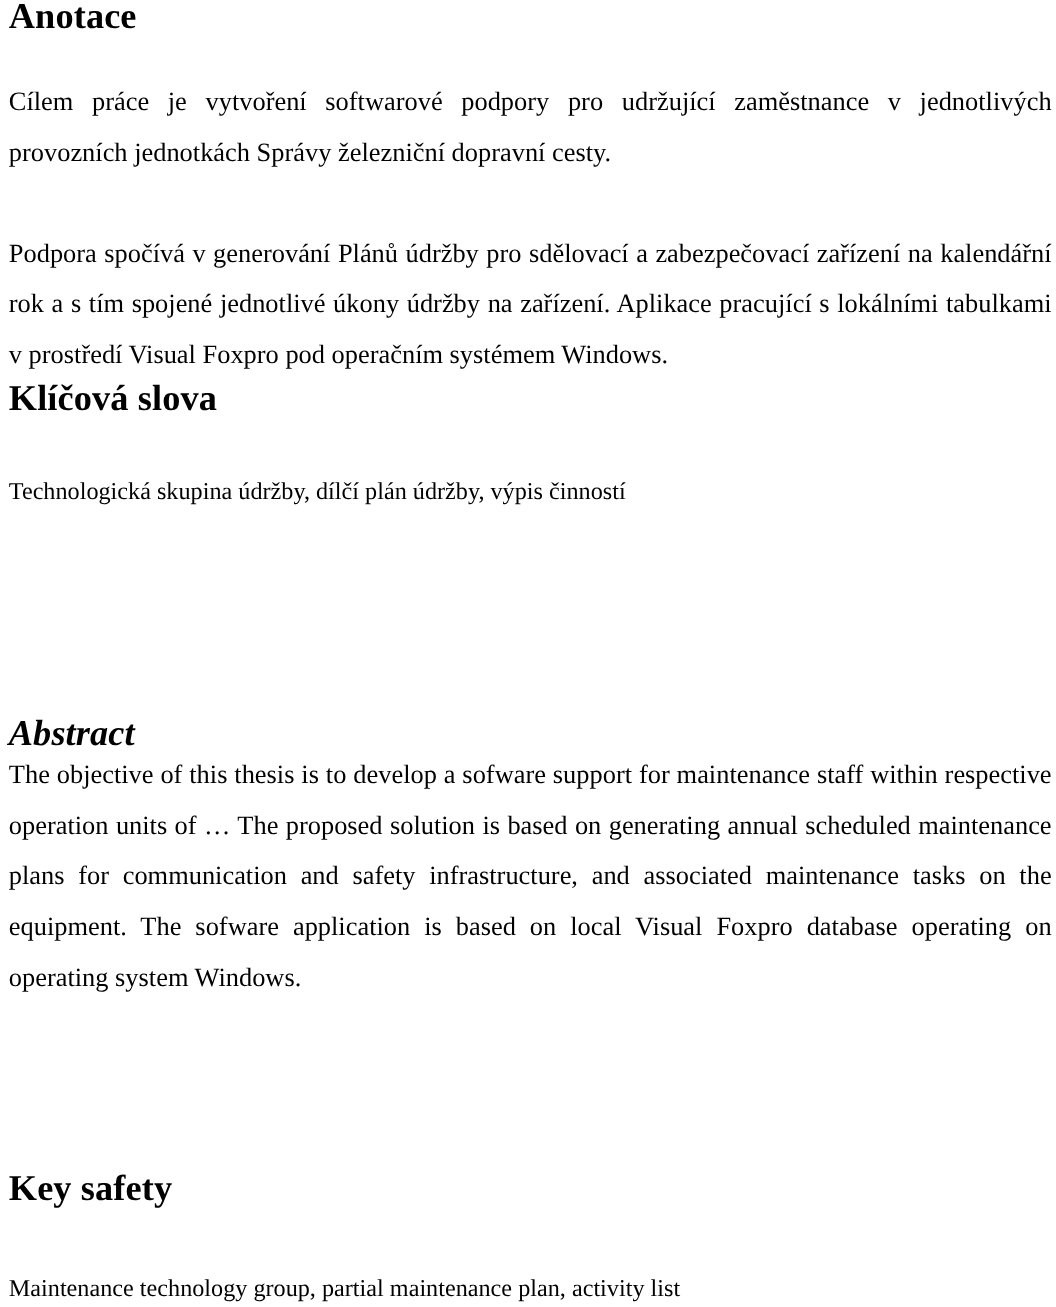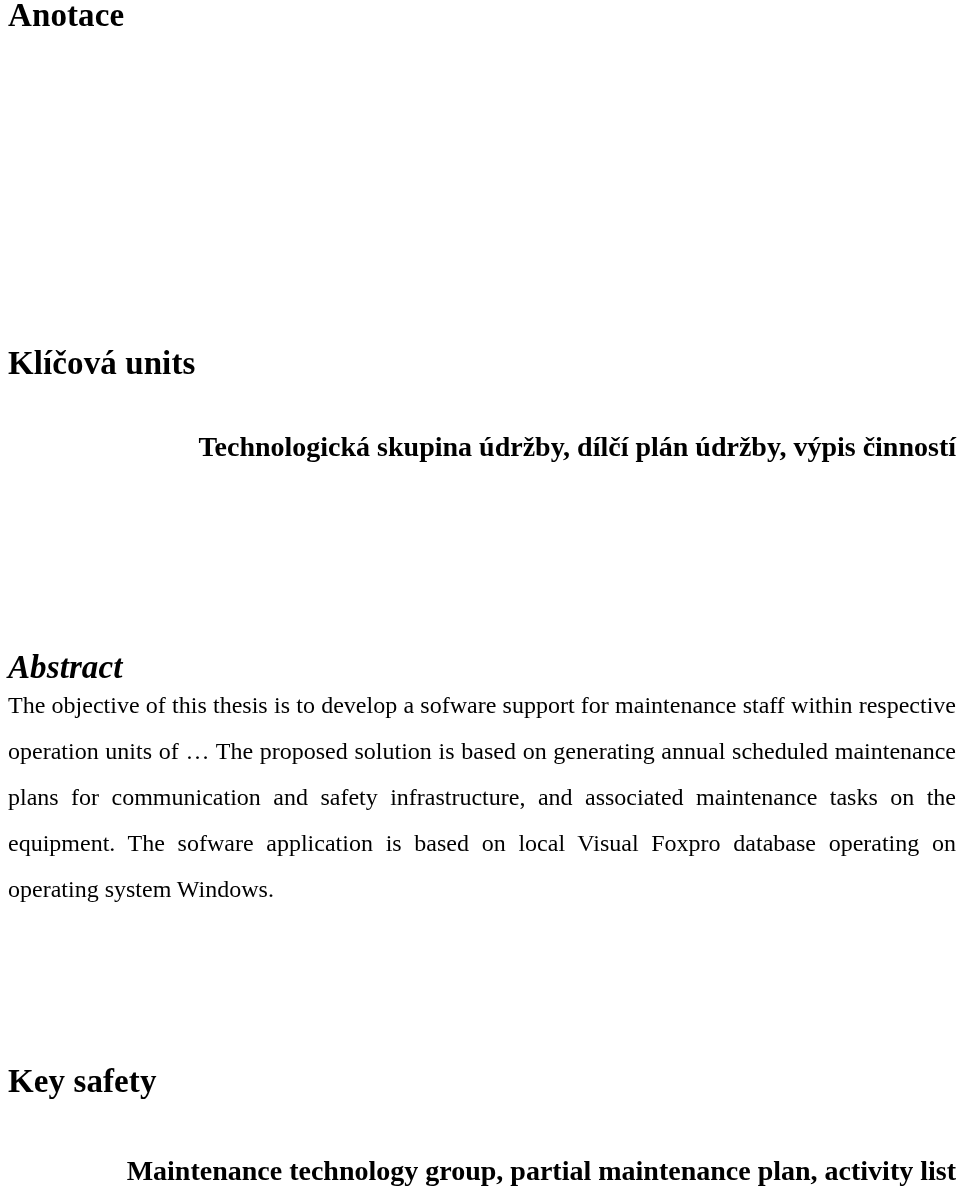--- a/index.html
+++ b/index.html
@@ -43,27 +43,26 @@
     font-size: 24px;
     line-height: 46px;
     margin: 0;
     padding: 0;
     text-align: justify;
     text-justify: inter-word;
     hyphens: none;
   }
   p.keywords-line {
     font-family: "Liberation Serif", "DejaVu Serif", serif;
-    font-size: 28px;
+    font-size: 22px;
     line-height: 46px;
     margin: 0;
     padding: 0;
-    text-align: right;
+    text-align: left;
     white-space: nowrap;
-    font-weight: bold;
   }
   
   .block-anotace-heading { position: absolute; left: 8px; top: -4px; }
   .block-anotace-body    { position: absolute; left: 8px; top: 70px; width: 948px; }
   .block-klicova-heading { position: absolute; left: 8px; top: 344px; }
   .block-klicova-body    { position: absolute; left: 8px; top: 424px; width: 948px; }
   .block-abstract-heading{ position: absolute; left: 8px; top: 648px; font-style: italic; }
   .block-abstract-body   { position: absolute; left: 8px; top: 682px; width: 948px; }
   .block-keywords-heading{ position: absolute; left: 8px; top: 1062px; }
   .block-keywords-body   { position: absolute; left: 8px; top: 1148px; width: 948px; }
@@ -72,24 +71,26 @@
 <body>
 
 <div class="page">
   <div class="content" style="position:static;">
 
     <div class="block-anotace-heading">
       <h1 class="section-heading">Anotace</h1>
     </div>
 
     <div class="block-anotace-body">
+      <p class="body-text">Cílem práce je vytvoření softwarové podpory pro udržující zaměstnance v jednotlivých provozních jednotkách Správy železniční dopravní cesty.</p>
+      <p class="body-text" style="margin-top:46px;">Podpora spočívá v generování Plánů údržby pro sdělovací a zabezpečovací zařízení na kalendářní rok a s tím spojené jednotlivé úkony údržby na zařízení. Aplikace pracující s lokálními tabulkami v prostředí Visual Foxpro pod operačním systémem Windows.</p>
     </div>
 
     <div class="block-klicova-heading">
-      <h1 class="section-heading">Klíčová units</h1>
+      <h1 class="section-heading">Klíčová slova</h1>
     </div>
 
     <div class="block-klicova-body">
       <p class="keywords-line">Technologická skupina údržby, dílčí plán údržby, výpis činností</p>
     </div>
 
     <div class="block-abstract-heading">
       <h1 class="section-heading">Abstract</h1>
     </div>
 

